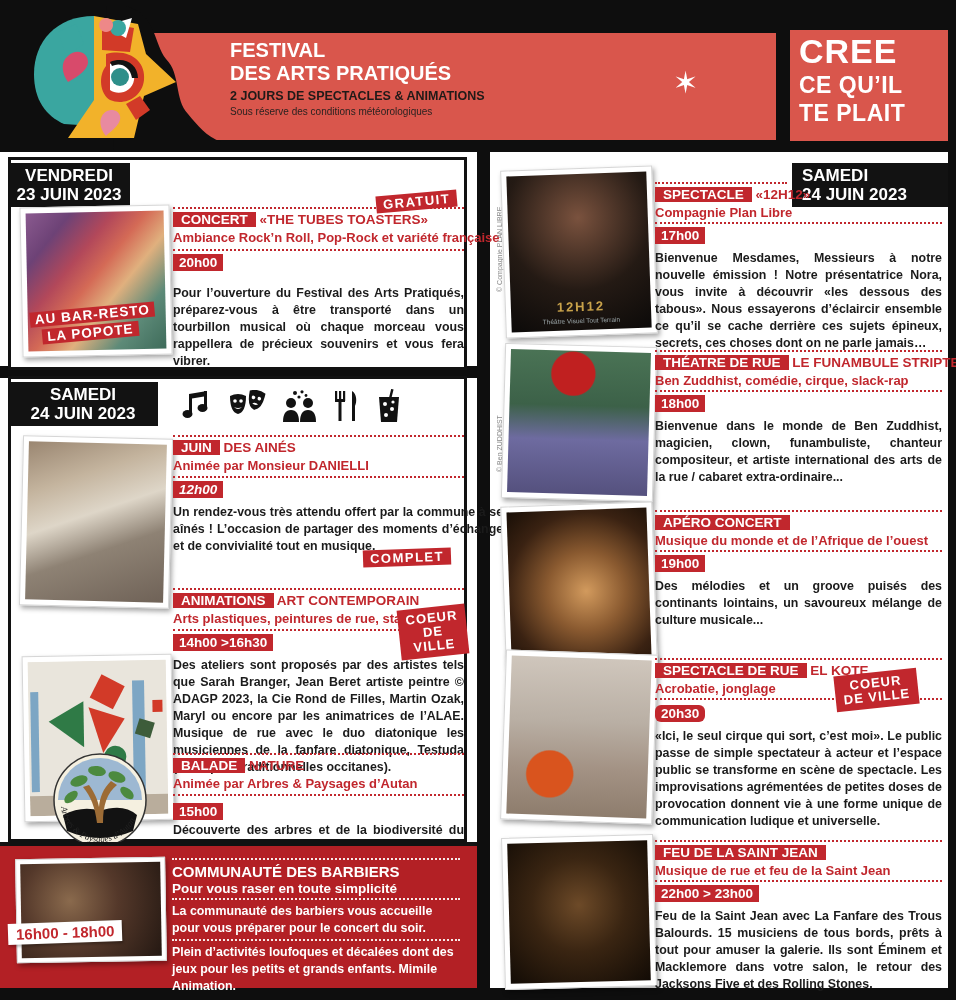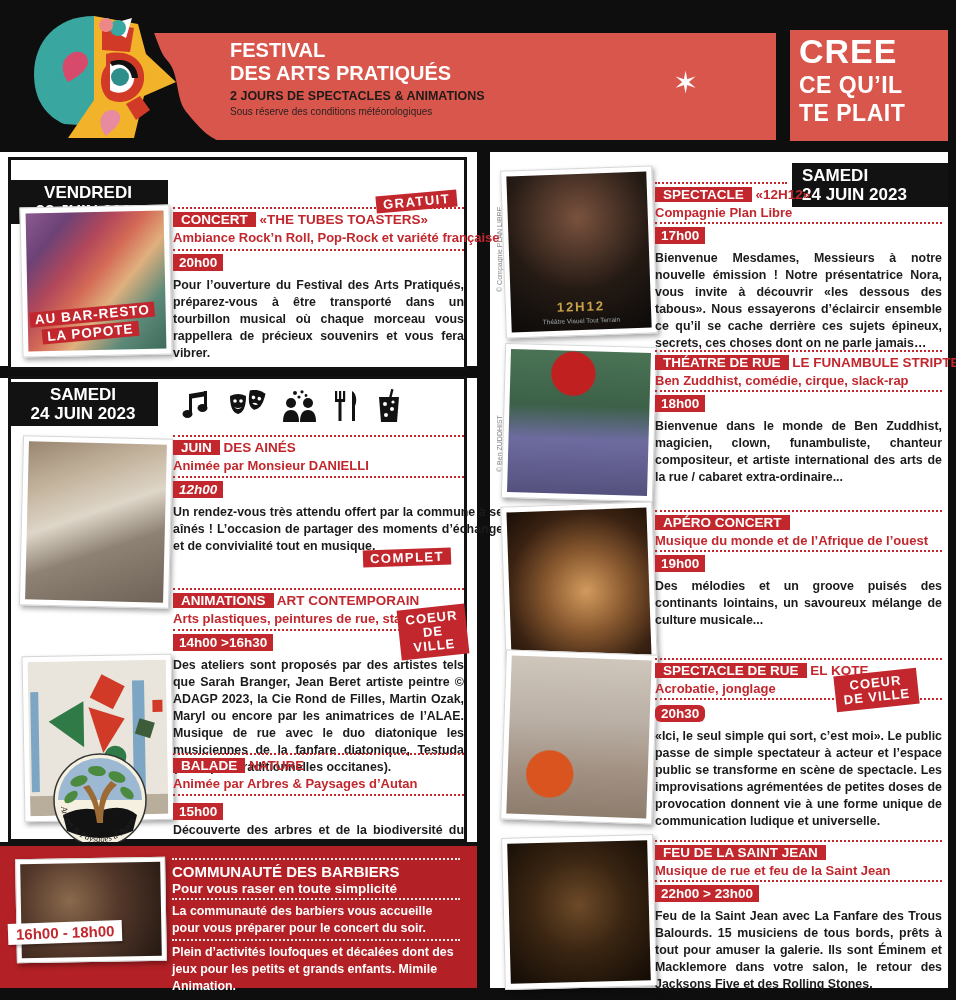--- a/index.html
+++ b/index.html
@@ -103,42 +103,42 @@
       <div class="sl2">CE QU’IL</div>
       <div class="sl3">TE PLAIT</div>
     </div>
   </div>
 
   <div class="panel" style="left:0;top:152px;width:477px;height:690px;"></div>
   <div class="panel" style="left:490px;top:152px;width:458px;height:836px;"></div>
   <div class="abs" style="left:0;top:366px;width:477px;height:12px;background:#0e0e0e;"></div>
 
   <div class="block" style="left:8px;top:157px;width:459px;height:213px;">
-    <div class="datebadge" style="left:-3px;top:20px;width:160px;height:44px;">
+    <div class="datebadge" style="left:-3px;top:3px;width:122px;height:44px;">
       <div>VENDREDI</div>
       <div>23 JUIN 2023</div>
     </div>
 
     <div class="polaroid" style="left:10px;top:46px;width:150px;height:150px;transform:rotate(-1.2deg);">
       <div class="photo ph-concert">
         <div class="photobadge" style="left:2px;bottom:28px;transform:rotate(-4deg);">AU BAR-RESTO</div>
         <div class="photobadge" style="left:14px;bottom:10px;transform:rotate(-4deg);">LA POPOTE</div>
       </div>
     </div>
 
     <div class="dots" style="left:162px;top:47px;width:291px;"></div>
     <div class="stencil" style="left:365px;top:33px;transform:rotate(-5deg);">GRATUIT</div>
     <div class="sect" style="left:162px;top:52px;">
       <span class="tag">CONCERT</span>
       <span>«THE TUBES TOASTERS»</span>
     </div>
     <div class="sub" style="left:162px;top:70px;">Ambiance Rock’n Roll, Pop-Rock et variété française</div>
     <div class="dots" style="left:162px;top:89px;width:291px;"></div>
     <div class="time" style="left:162px;top:94px;">20h00</div>
-    <div class="desc" style="left:162px;top:117px;width:291px;">Pour l’ouverture du Festival des Arts Pratiqués, préparez-vous à être transporté dans un tourbillon musical où chaque morceau vous rappellera de précieux souvenirs et vous fera vibrer.</div>
+    <div class="desc" style="left:162px;top:125px;width:291px;">Pour l’ouverture du Festival des Arts Pratiqués, préparez-vous à être transporté dans un tourbillon musical où chaque morceau vous rappellera de précieux souvenirs et vous fera vibrer.</div>
   </div>
 
   <div class="block" style="left:8px;top:376px;width:459px;height:466px;">
     <div class="datebadge" style="left:-3px;top:3px;width:150px;height:44px;">
       <div>SAMEDI</div>
       <div>24 JUIN 2023</div>
     </div>
 
     <div class="iconrow" style="left:168px;top:10px;">
       <svg width="34" height="32" viewBox="0 0 34 32">
@@ -331,21 +331,21 @@
       <span class="tag">SPECTACLE DE RUE</span>
       <span>EL KOTE</span>
     </div>
     <div class="sub" style="left:165px;top:529px;">Acrobatie, jonglage</div>
     <div class="dots" style="left:165px;top:546px;width:287px;"></div>
     <div class="coeur" style="left:345px;top:520px;">
       <div>COEUR</div>
       <div>DE VILLE</div>
     </div>
     <div class="time" style="left:165px;top:553px;border-radius:6px;">20h30</div>
-    <div class="desc" style="left:165px;top:576px;width:287px;"><b>«Ici, le seul simple qui sort, c’est moi»</b><span>. Le public passe de simple spectateur à acteur et l’espace public se transforme en scène de spectacle. Les improvisations agrémentées de petites doses de provocation donnent vie à une forme unique de communication ludique et universelle.</span></div>
+    <div class="desc" style="left:165px;top:576px;width:287px;"><b>«Ici, le seul cirque qui sort, c’est moi»</b><span>. Le public passe de simple spectateur à acteur et l’espace public se transforme en scène de spectacle. Les improvisations agrémentées de petites doses de provocation donnent vie à une forme unique de communication ludique et universelle.</span></div>
 
     <div class="polaroid" style="left:13px;top:684px;width:152px;height:152px;transform:rotate(-1.5deg);">
       <div class="photo ph-s5"></div>
     </div>
     <div class="dots" style="left:165px;top:688px;width:287px;"></div>
     <div class="sect" style="left:165px;top:693px;">
       <span class="tag">FEU DE LA SAINT JEAN</span>
     </div>
     <div class="sub" style="left:165px;top:711px;">Musique de rue et feu de la Saint Jean</div>
     <div class="dots" style="left:165px;top:728px;width:287px;"></div>

